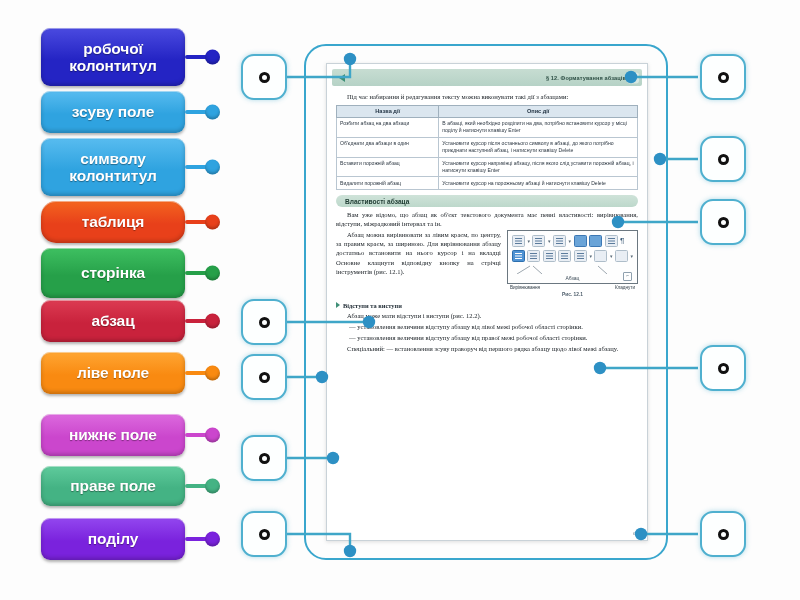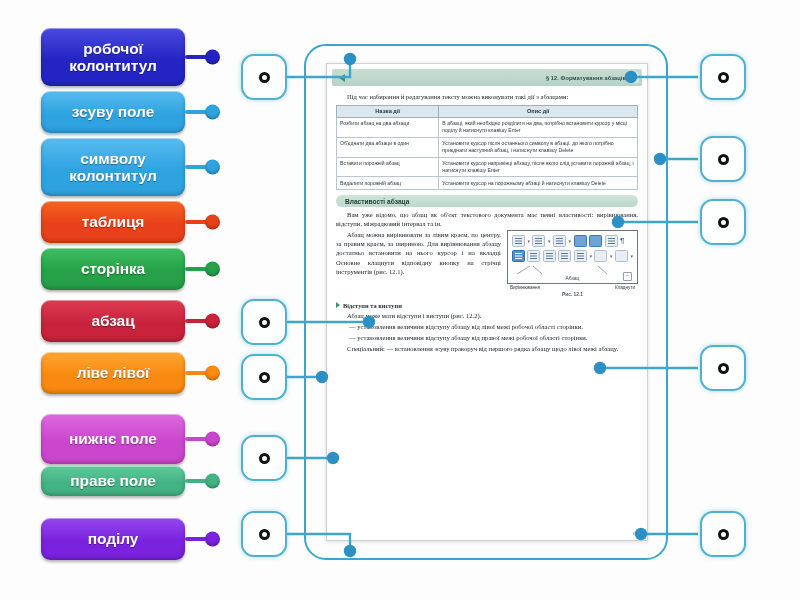--- a/index.html
+++ b/index.html
@@ -471,56 +471,56 @@
         <span class="knob" style="background: rgb(47, 163, 224);"></span>
       </div>
       <div class="badge" style="top: 138px; height: 58px; background: linear-gradient(rgb(88, 188, 240) 0%, rgb(47, 163, 224) 55%, rgb(47, 163, 224) 100%);">
         <span class="blabel">
           <span style="display:block">символу</span>
           <span style="display:block">колонтитул</span>
         </span>
         <span class="stub" style="background: rgb(47, 163, 224);"></span>
         <span class="knob" style="background: rgb(47, 163, 224);"></span>
       </div>
-      <div class="badge" style="top: 201px; height: 42px; background: linear-gradient(rgb(244, 101, 31) 0%, rgb(232, 64, 26) 55%, rgb(232, 64, 26) 100%);">
+      <div class="badge" style="top: 201px; height: 42px; background: linear-gradient(rgb(244, 101, 31) 0%, rgb(232, 64, 26) 55%, rgb(232, 64, 26) 100%); border-radius: 15px;">
         <span class="blabel">
           <span style="display:block">таблиця</span>
         </span>
         <span class="stub" style="background: rgb(232, 64, 26);"></span>
         <span class="knob" style="background: rgb(232, 64, 26);"></span>
       </div>
-      <div class="badge" style="top: 248px; height: 42px; background: linear-gradient(rgb(62, 192, 97) 0%, rgb(38, 160, 73) 55%, rgb(38, 160, 73) 100%);">
+      <div class="badge" style="top: 248px; height: 50px; background: linear-gradient(rgb(62, 192, 97) 0%, rgb(38, 160, 73) 55%, rgb(38, 160, 73) 100%);">
         <span class="blabel">
           <span style="display:block">сторінка</span>
         </span>
         <span class="stub" style="background: rgb(38, 160, 73);"></span>
         <span class="knob" style="background: rgb(38, 160, 73);"></span>
       </div>
       <div class="badge" style="top: 300px; height: 42px; background: linear-gradient(rgb(220, 59, 82) 0%, rgb(201, 34, 60) 55%, rgb(201, 34, 60) 100%);">
         <span class="blabel">
           <span style="display:block">абзац</span>
         </span>
         <span class="stub" style="background: rgb(201, 34, 60);"></span>
         <span class="knob" style="background: rgb(201, 34, 60);"></span>
       </div>
       <div class="badge" style="top: 352px; height: 42px; background: linear-gradient(rgb(255, 166, 51) 0%, rgb(249, 138, 17) 55%, rgb(249, 138, 17) 100%);">
         <span class="blabel">
-          <span style="display:block">ліве лівої</span>
+          <span style="display:block">ліве поле</span>
         </span>
         <span class="stub" style="background: rgb(249, 138, 17);"></span>
         <span class="knob" style="background: rgb(249, 138, 17);"></span>
       </div>
-      <div class="badge" style="top: 414px; height: 50px; background: linear-gradient(rgb(220, 106, 222) 0%, rgb(203, 70, 205) 55%, rgb(203, 70, 205) 100%); justify-content: center;">
+      <div class="badge" style="top: 414px; height: 42px; background: linear-gradient(rgb(220, 106, 222) 0%, rgb(203, 70, 205) 55%, rgb(203, 70, 205) 100%); justify-content: center;">
         <span class="blabel">
           <span style="display:block">нижнє поле</span>
         </span>
         <span class="stub" style="background: rgb(203, 70, 205);"></span>
         <span class="knob" style="background: rgb(203, 70, 205);"></span>
       </div>
-      <div class="badge" style="top: 466px; height: 30px; background: linear-gradient(rgb(95, 203, 156) 0%, rgb(68, 179, 132) 55%, rgb(68, 179, 132) 100%);">
+      <div class="badge" style="top: 466px; height: 40px; background: linear-gradient(rgb(95, 203, 156) 0%, rgb(68, 179, 132) 55%, rgb(68, 179, 132) 100%);">
         <span class="blabel">
           <span style="display:block">праве поле</span>
         </span>
         <span class="stub" style="background: rgb(68, 179, 132);"></span>
         <span class="knob" style="background: rgb(68, 179, 132);"></span>
       </div>
       <div class="badge" style="top: 518px; height: 42px; background: linear-gradient(rgb(147, 71, 239) 0%, rgb(122, 34, 221) 55%, rgb(122, 34, 221) 100%);">
         <span class="blabel">
           <span style="display:block">поділу</span>
         </span>

